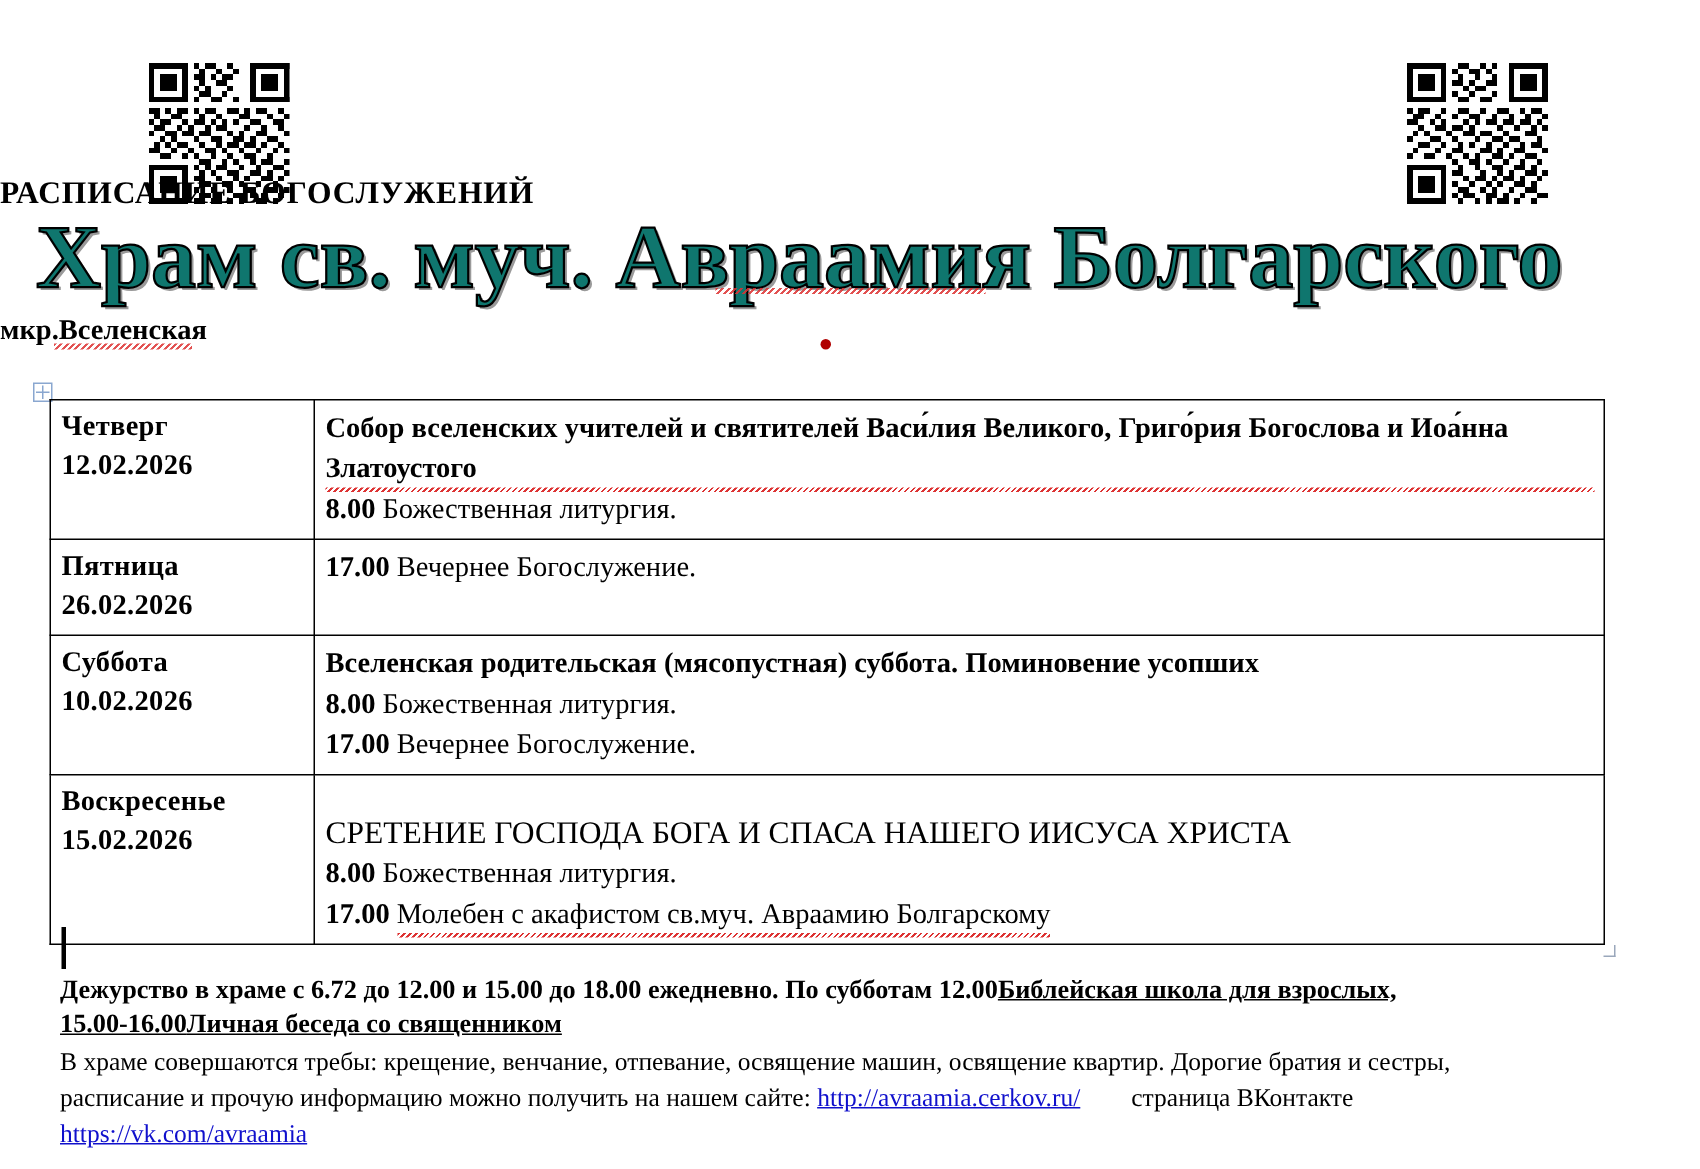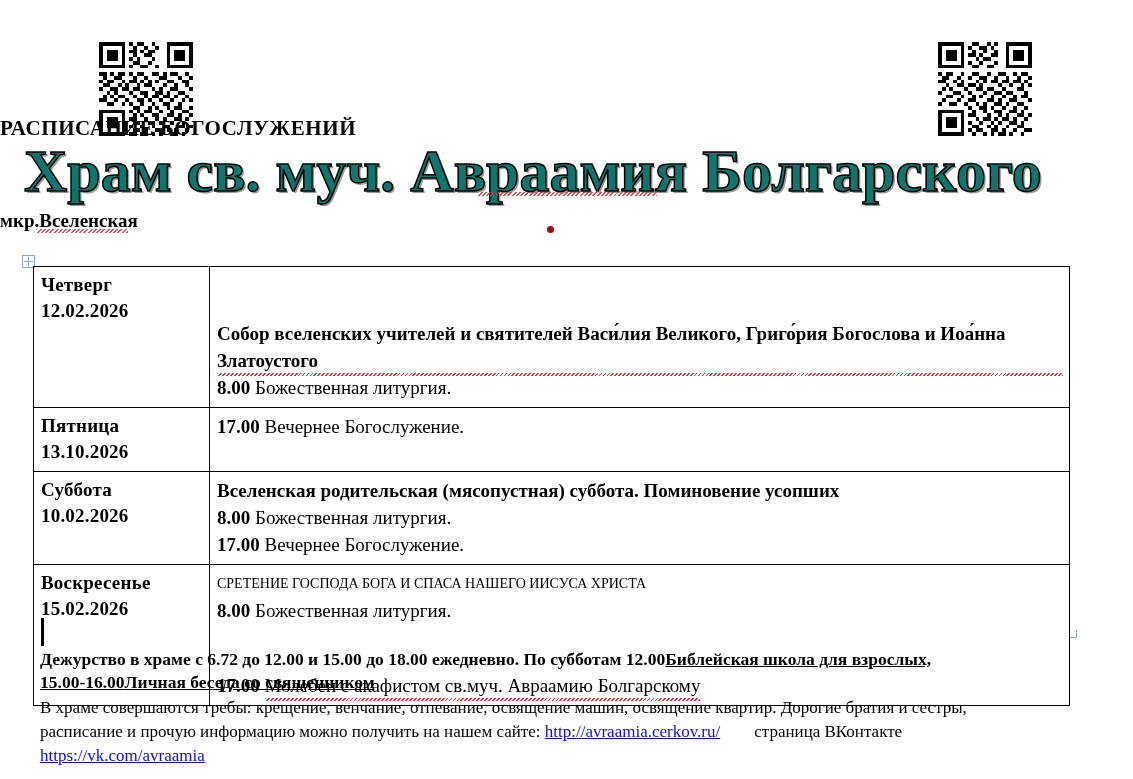--- a/index.html
+++ b/index.html
@@ -148,26 +148,25 @@
     letter-spacing: 0.2px;
   }
   td.events {
     font-size: 19px;
     line-height: 27px;
   }
   .ev-line { white-space: nowrap; }
   .ev-line.wrap { white-space: normal; }
   .bold { font-weight: bold; }
   .time { font-weight: bold; }
-  .caps { font-size: 14px; }
+  .caps { font-size: 21px; margin-top: 20px; }
 
   .u-wavy {
     position: relative;
     display: inline-block;
-    margin-top: 48px;
   }
   .u-wavy::after {
     content: "";
     position: absolute;
     left: 0; right: 0; bottom: -2px;
     height: 3px;
     background-image: repeating-linear-gradient(135deg, #d33 0 1.3px, transparent 1.3px 2.8px);
   }
 
   
@@ -541,21 +540,21 @@
           <div class="ev-line">
             <span class="time">8.00</span>
             <span>Божественная литургия.</span>
           </div>
         </td>
       </tr>
 
       <tr>
         <td class="day">
           <div>Пятница</div>
-          <div>13.10.2026</div>
+          <div>26.02.2026</div>
         </td>
         <td class="events">
           <div class="ev-line">
             <span class="time">17.00</span>
             <span>Вечернее Богослужение.</span>
           </div>
         </td>
       </tr>
 
       <tr>

